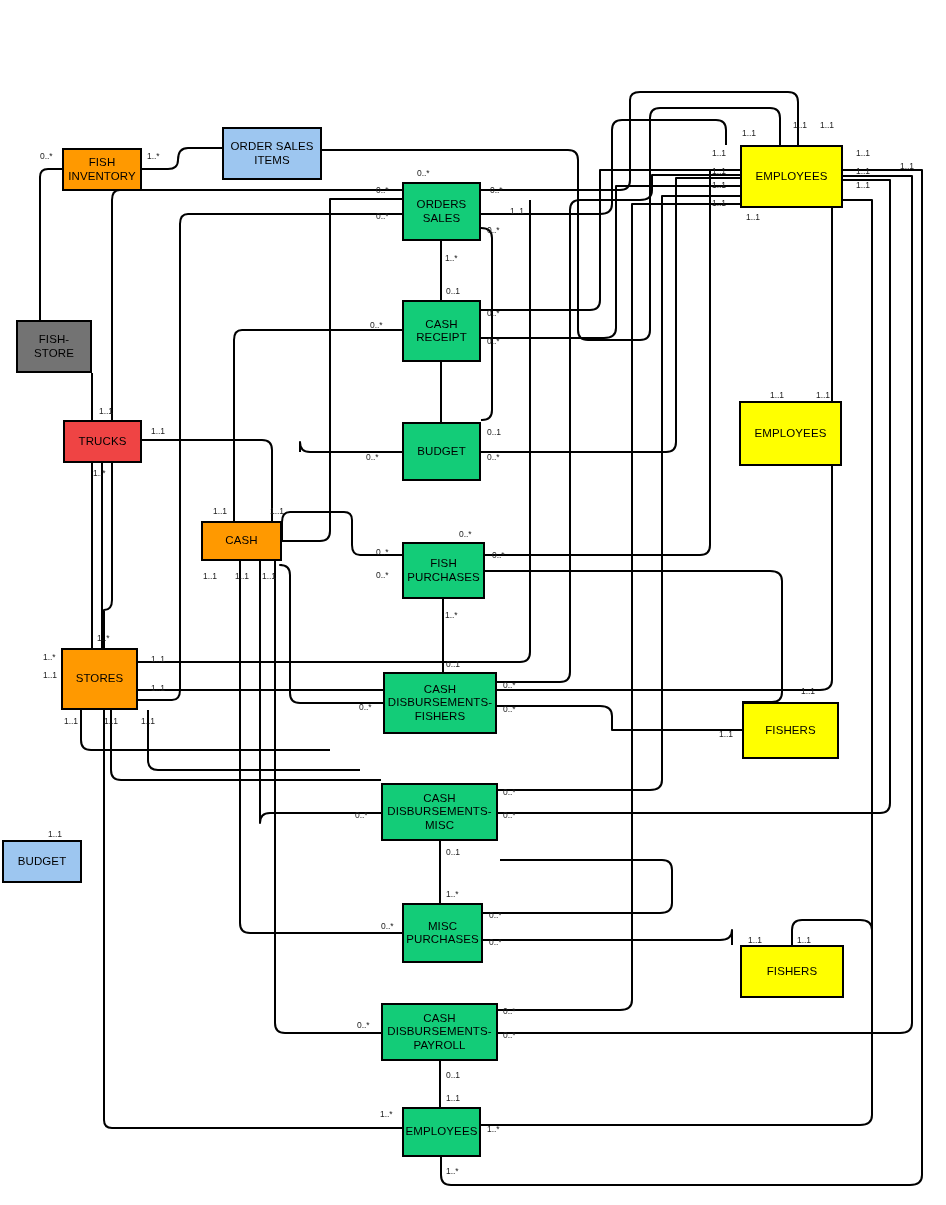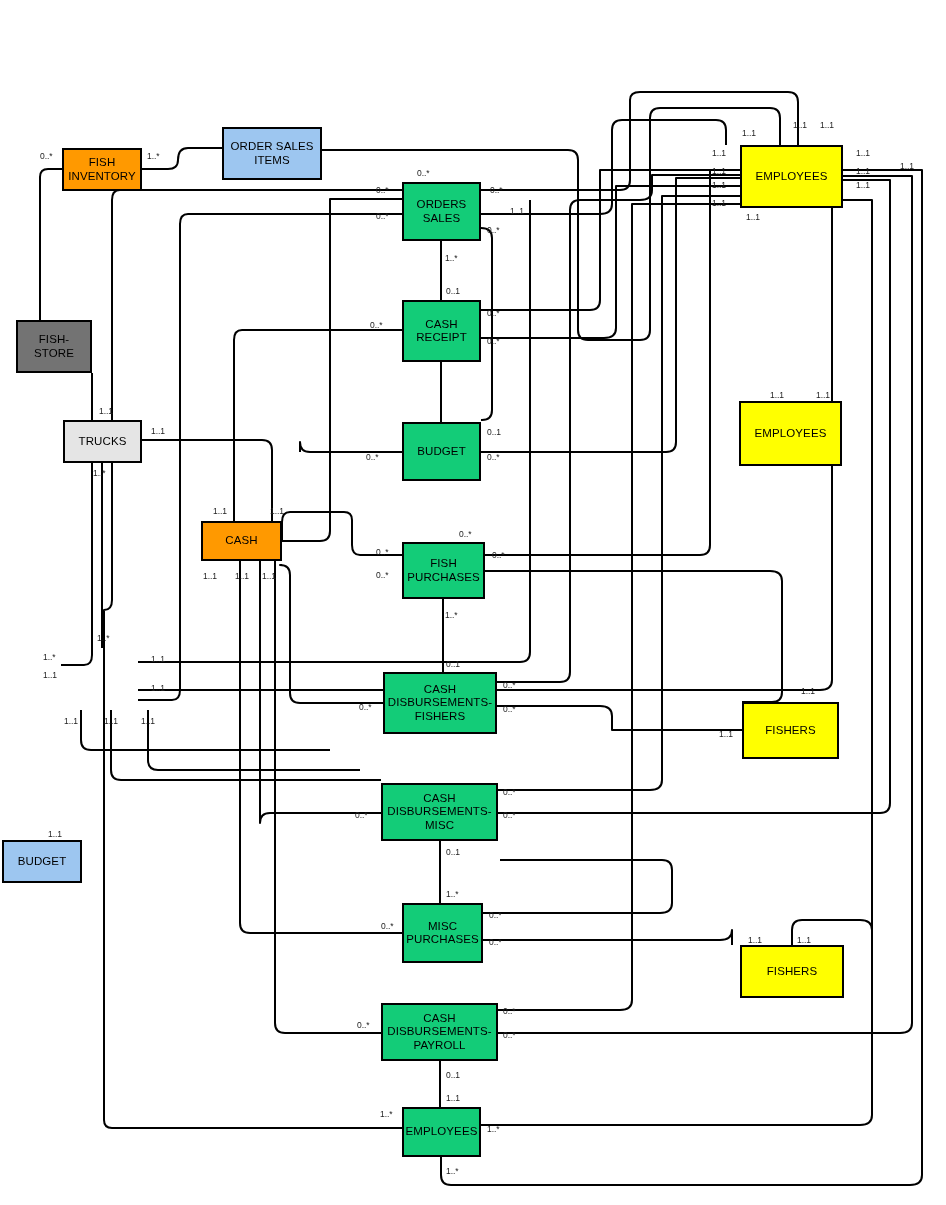--- a/index.html
+++ b/index.html
@@ -80,31 +80,34 @@
     </div>
     <div class="entity" style="left: 16px; top: 320px; width: 76px; height: 53px; background: #737373;">
       <span>FISH-<br>STORE</span>
     </div>
     <div class="entity" style="left: 402px; top: 300px; width: 79px; height: 62px; background: rgb(19, 204, 120);">
       <span>CASH<br>RECEIPT</span>
     </div>
     <div class="entity" style="left: 739px; top: 401px; width: 103px; height: 65px; background: rgb(255, 255, 0);">
       <span>EMPLOYEES</span>
     </div>
-    <div class="entity" style="left: 63px; top: 420px; width: 79px; height: 43px; background: #e5e5e5;">
+    <div class="entity" style="left: 63px; top: 420px; width: 79px; height: 43px; background: #ef4444;">
       <span>TRUCKS</span>
     </div>
     <div class="entity" style="left: 402px; top: 422px; width: 79px; height: 59px; background: rgb(19, 204, 120);">
       <span>BUDGET</span>
     </div>
     <div class="entity" style="left: 201px; top: 521px; width: 81px; height: 40px; background: rgb(255, 153, 0);">
       <span>CASH</span>
     </div>
     <div class="entity" style="left: 402px; top: 542px; width: 83px; height: 57px; background: rgb(19, 204, 120);">
       <span>FISH<br>PURCHASES</span>
+    </div>
+    <div class="entity" style="left: 61px; top: 648px; width: 77px; height: 62px; background: rgb(255, 153, 0);">
+      <span>STORES</span>
     </div>
     <div class="entity" style="left: 383px; top: 672px; width: 114px; height: 62px; background: rgb(19, 204, 120);">
       <span>CASH<br>DISBURSEMENTS-<br>FISHERS</span>
     </div>
     <div class="entity" style="left: 742px; top: 702px; width: 97px; height: 57px; background: rgb(255, 255, 0);">
       <span>FISHERS</span>
     </div>
     <div class="entity" style="left: 381px; top: 783px; width: 117px; height: 58px; background: rgb(19, 204, 120);">
       <span>CASH<br>DISBURSEMENTS-<br>MISC</span>
     </div>

